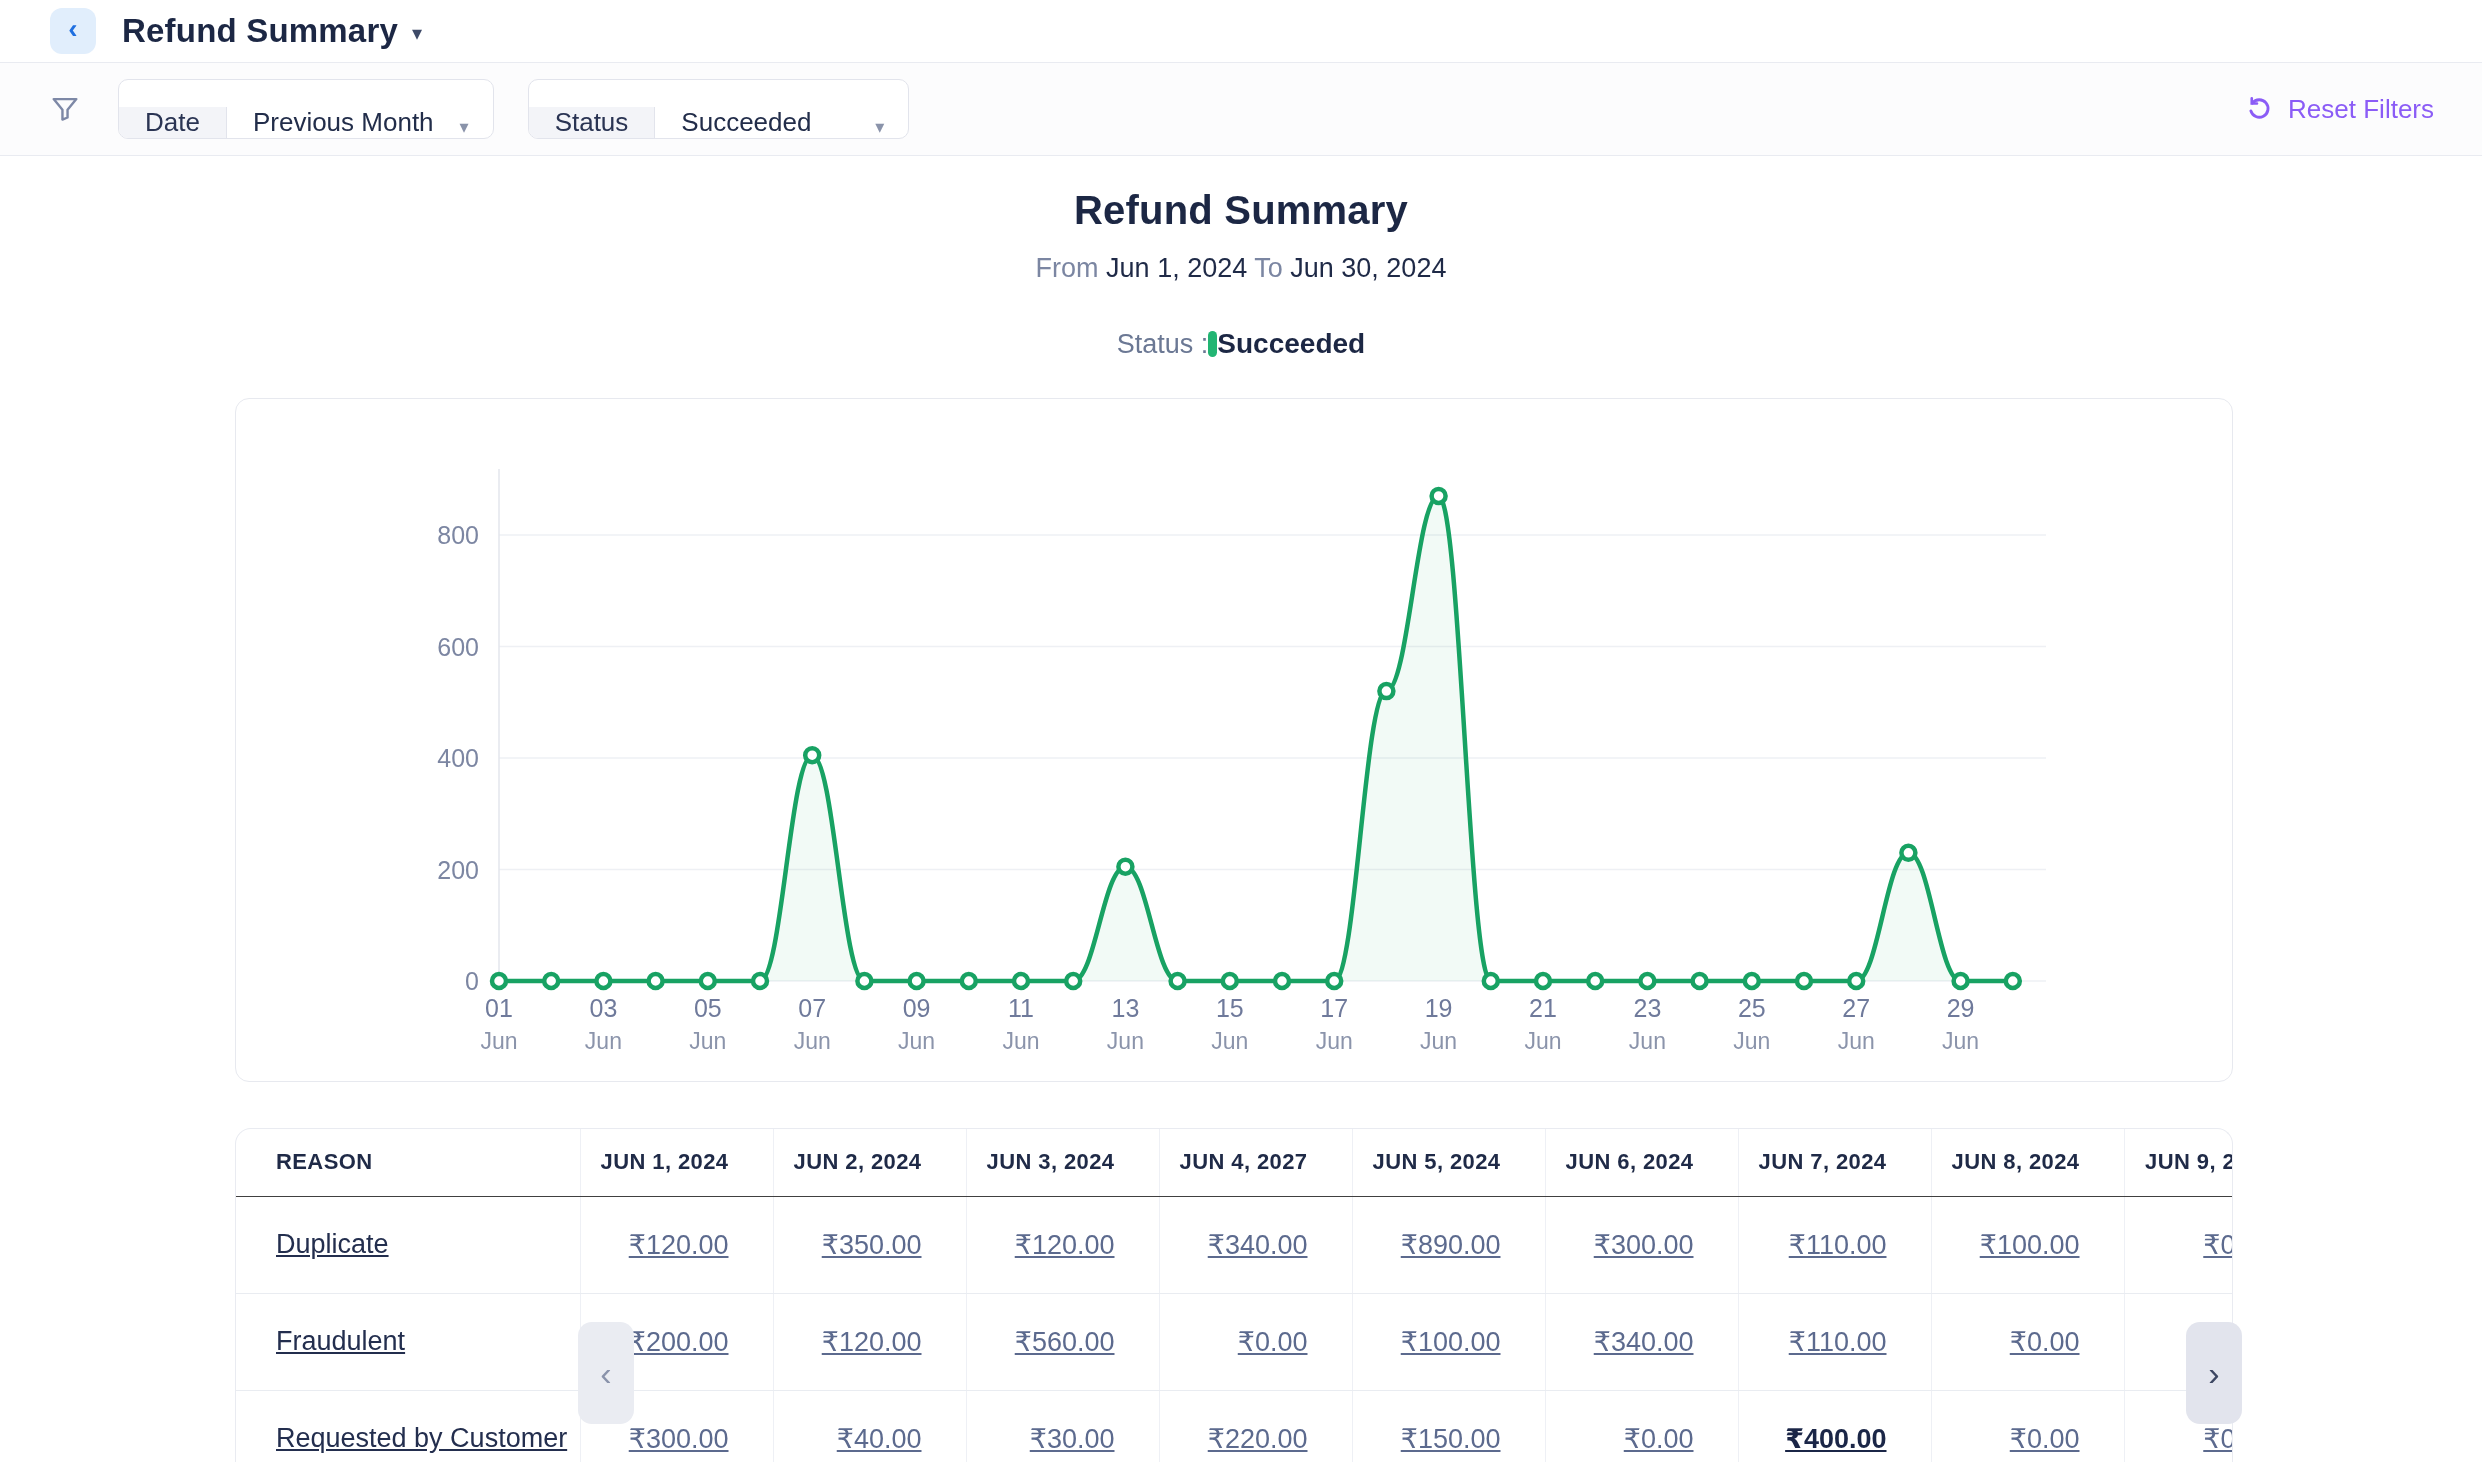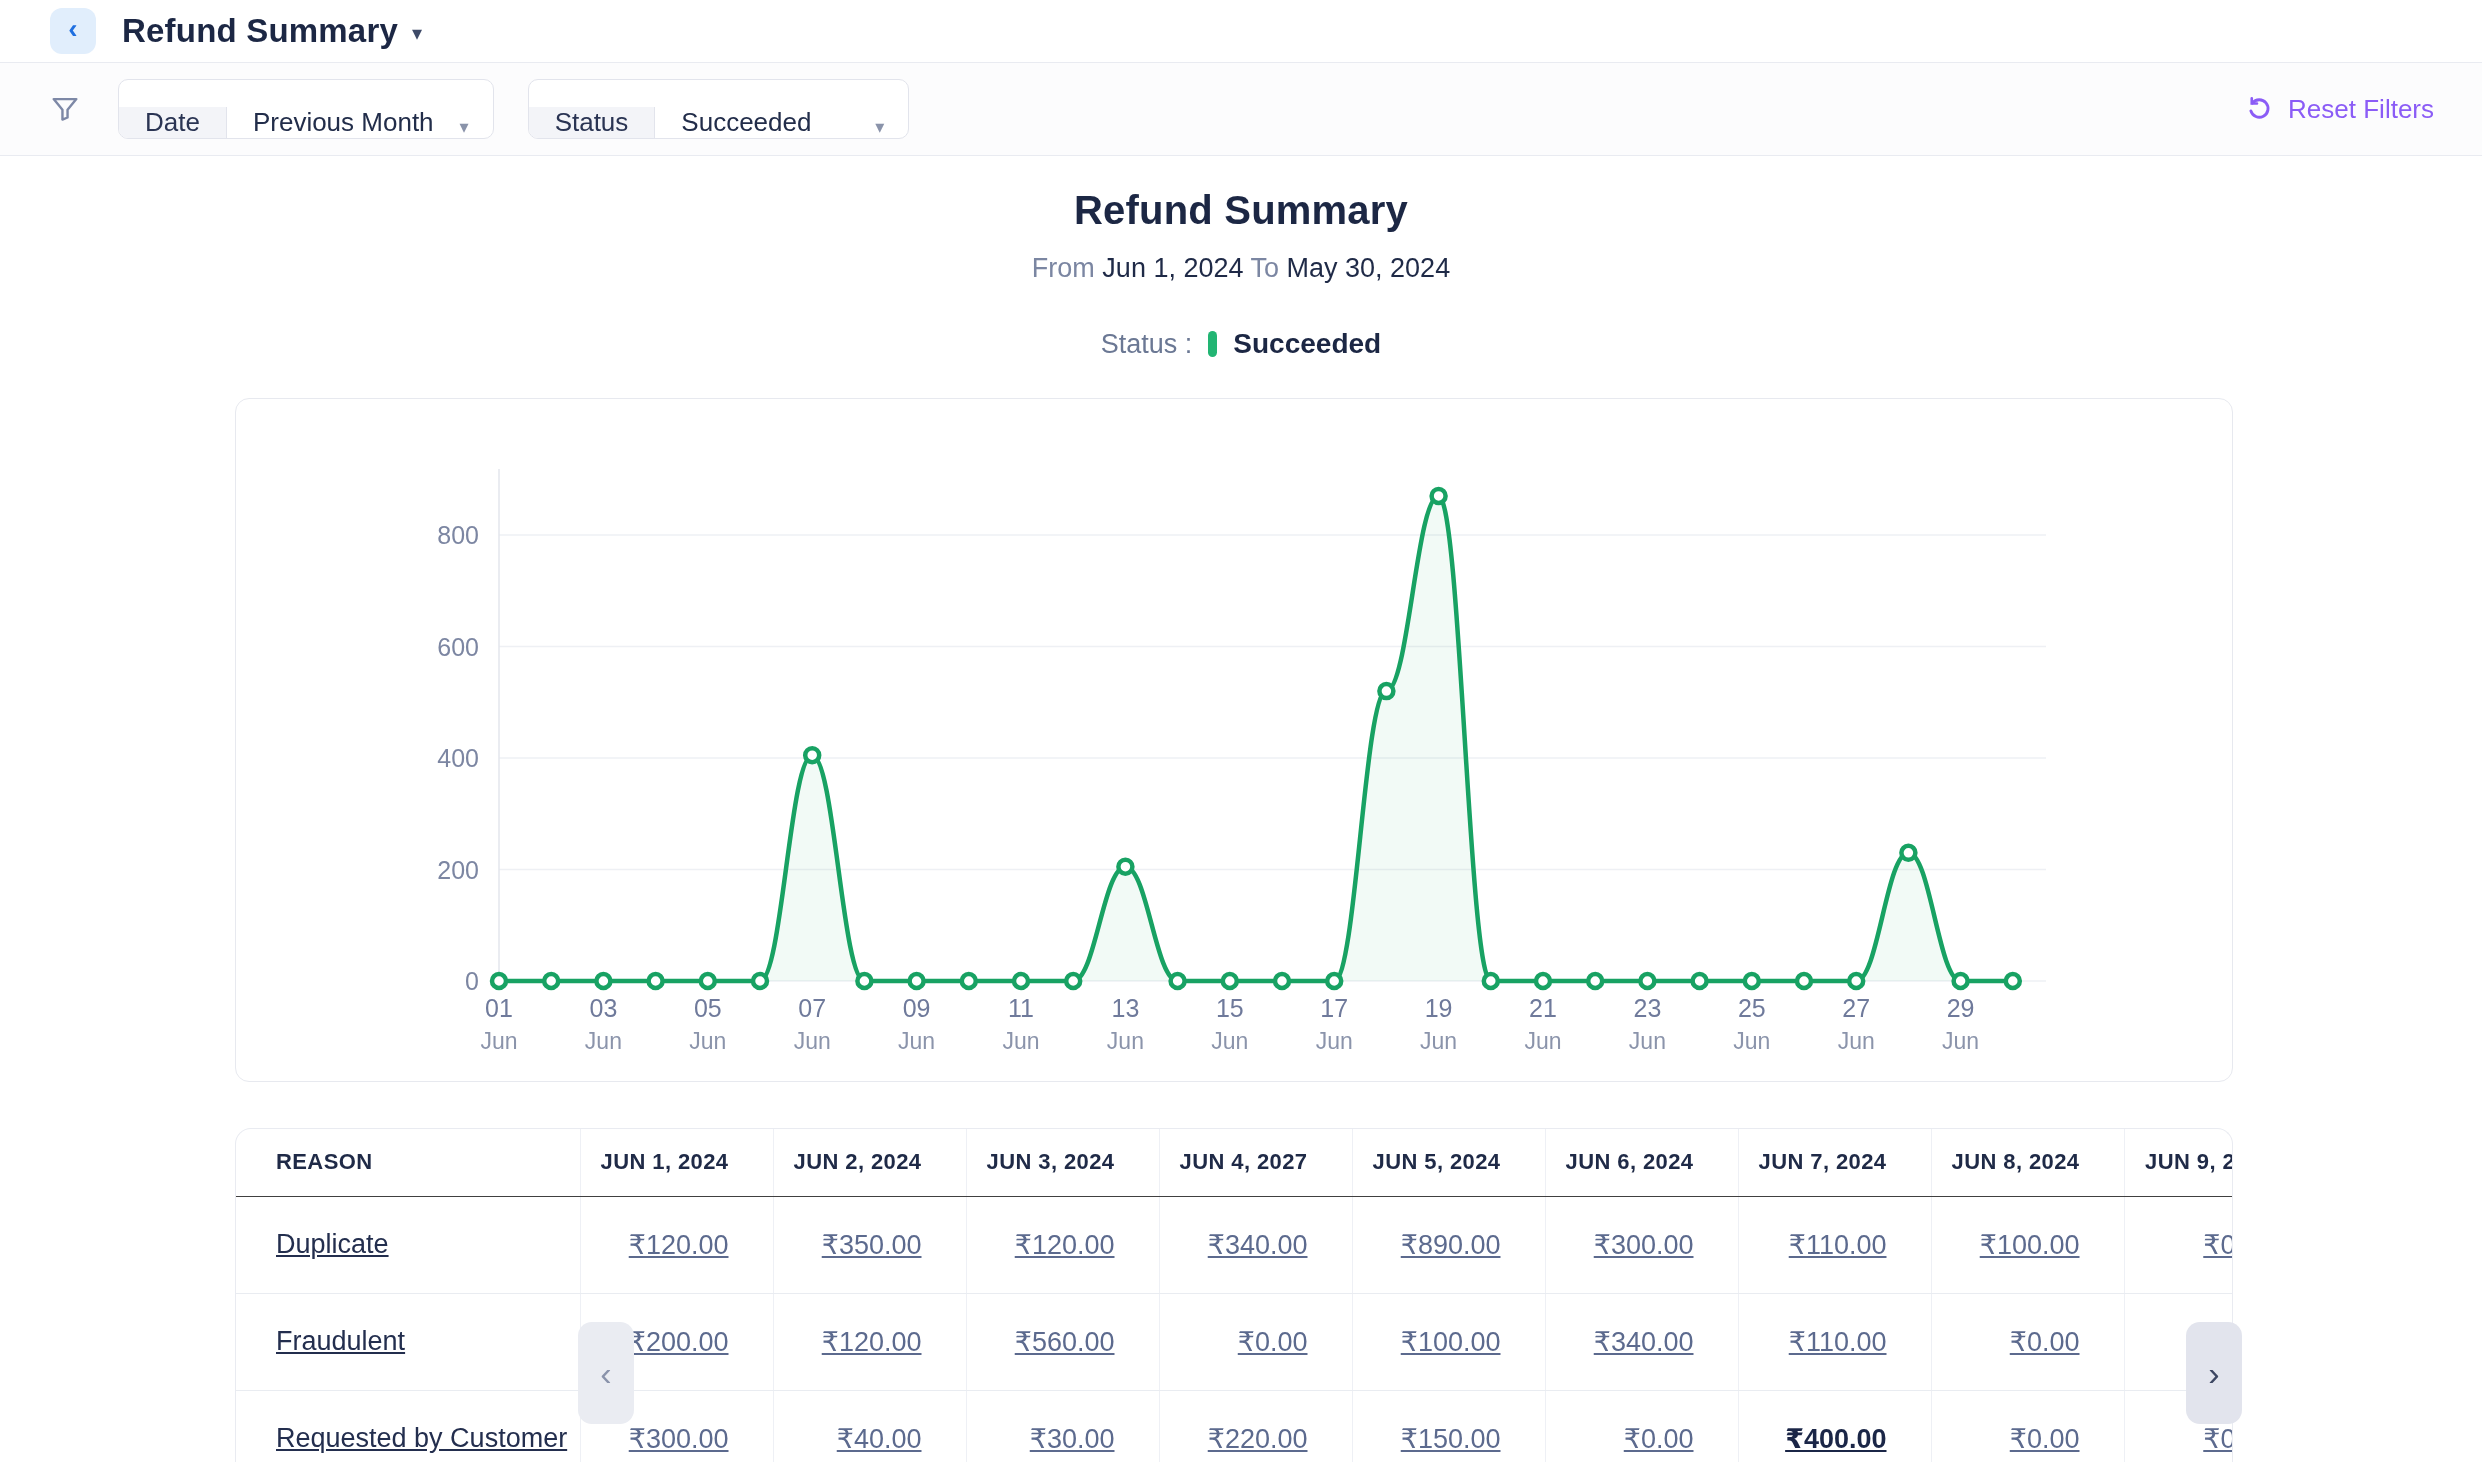--- a/index.html
+++ b/index.html
@@ -30,21 +30,21 @@
   
   .summary-head { position:relative; text-align:center; padding-top:32px; }
   .summary-title { font-size:40px; font-weight:700; color:#1c2744; letter-spacing:.2px; }
   .summary-range { margin-top:20px; font-size:27px; color:#1f2a47; }
   .summary-range .muted { color:#7b86a2; }
   .toggle { position:absolute; right:244px; top:34px; background:#f0f1f6; border:1px solid #e9eaf1;
     border-radius:12px; display:flex; padding:4px; }
   .toggle-btn { font-size:27px; padding:12px 40px; border-radius:9px; color:#57627e; cursor:pointer; }
   .toggle-btn.active { background:#fff; color:#1c2742; font-weight:700; box-shadow:0 1px 4px rgba(30,40,70,.12); }
 
-  .legend { display:flex; justify-content:center; align-items:center; gap:16px; margin-top:44px; }
+  .legend { display:flex; justify-content:center; align-items:center; margin-top:44px; }
   .legend-label { font-size:27px; color:#6b7894; }
   .legend-pill { width:9px; height:26px; border-radius:5px; }
   .legend-value { font-size:28px; font-weight:600; color:#1c2744; }
 
   
   .chart-card { position:absolute; left:235px; top:398px; width:1998px; height:684px;
     border:1px solid #e7e9ef; border-radius:14px; background:#fff; }
   .chart-card svg { display:block; }
 
   
@@ -99,21 +99,21 @@
     <span>Reset Filters</span>
   </div>
 </div>
 
 <div class="summary-head">
   <div class="summary-title">Refund Summary</div>
   <div class="summary-range">
     <span class="muted">From</span>
     <span>Jun 1, 2024</span>
     <span class="muted">To</span>
-    <span>May 30, 2024</span>
+    <span>Jun 30, 2024</span>
   </div>
   <div class="legend">
     <span class="legend-label">Status :</span>
     <span class="legend-pill" id="legend-pill" style="background: rgb(34, 181, 115);"></span>
     <span class="legend-value">Succeeded</span>
   </div>
 </div>
 
 <div class="chart-card">
   <svg id="chart-svg" width="1996" height="682" viewBox="0 0 1996 682">

